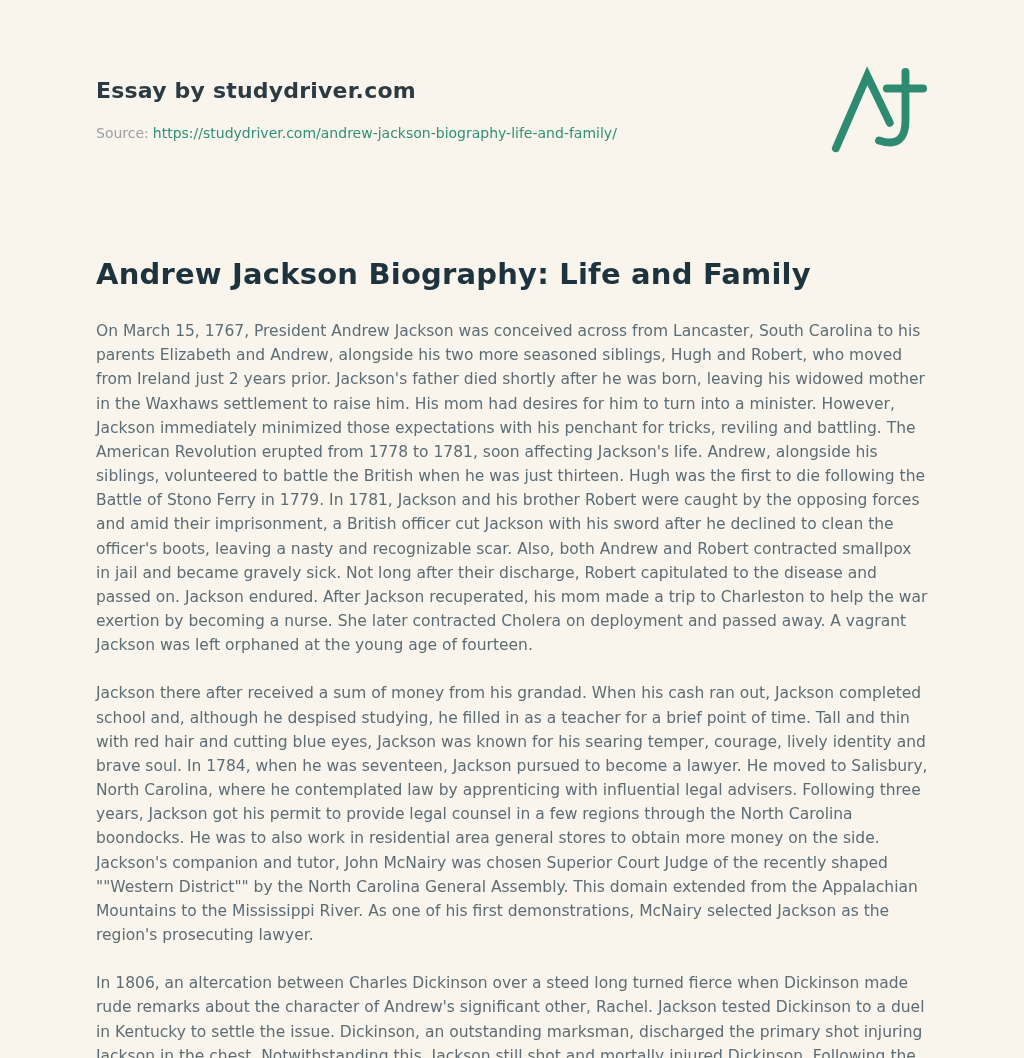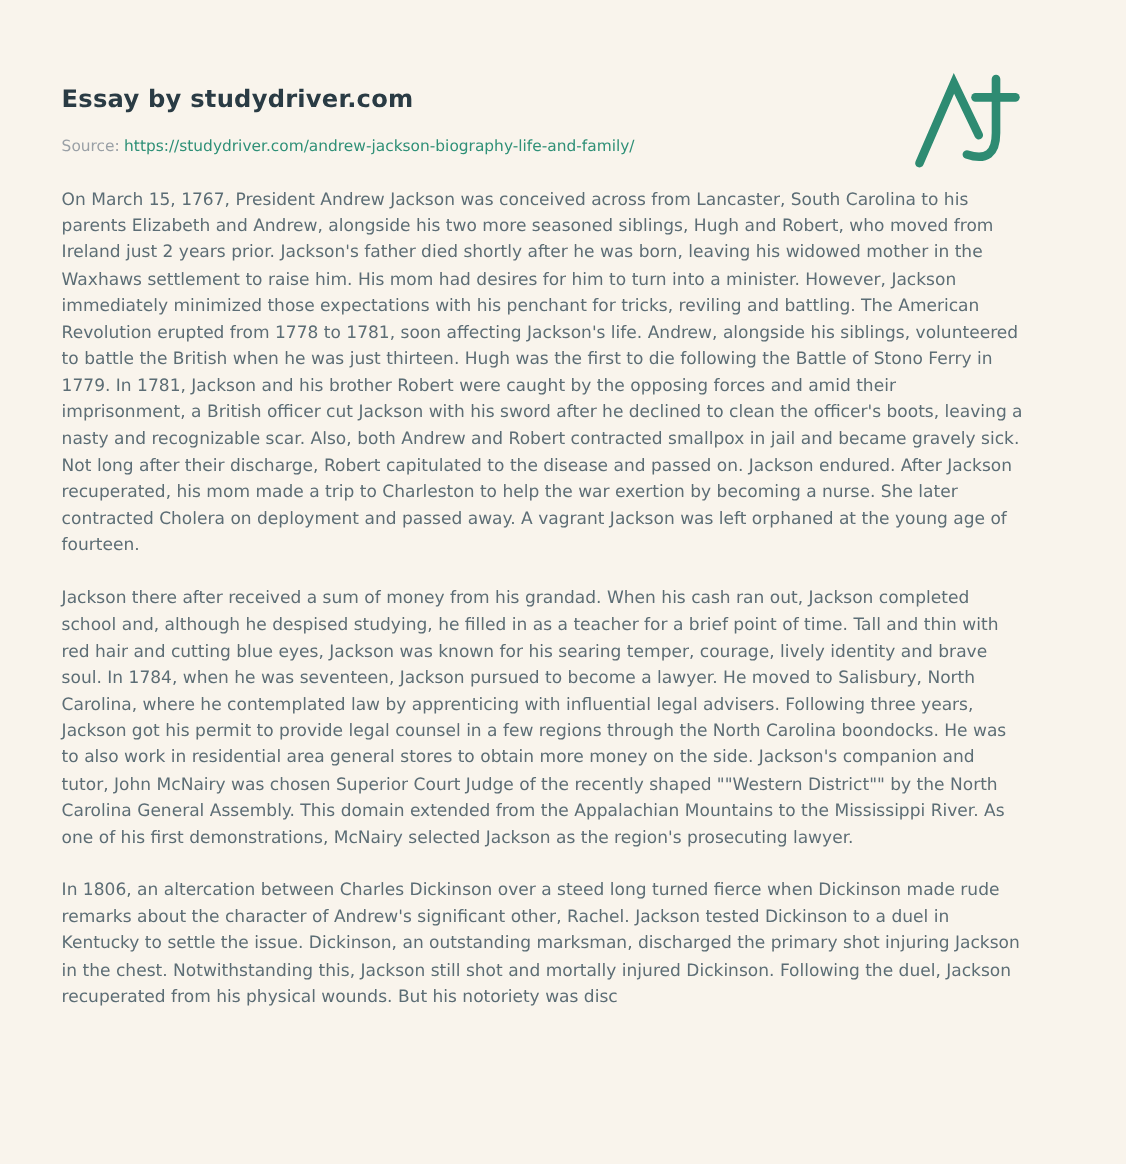--- a/index.html
+++ b/index.html
@@ -5,21 +5,21 @@
   * { margin: 0; padding: 0; box-sizing: border-box; }
   html, body { width: 1024px; height: 1058px; overflow: hidden; }
   body {
     background: #f9f4ec;
     font-family: "DejaVu Sans", sans-serif;
   }
   .page {
     position: relative;
     width: 1024px;
     height: 1058px;
-    padding: 78px 94px 0 56px;
+    padding: 78px 94px 0 96px;
   }
   .byline {
     font-size: 22px;
     font-weight: 600;
     color: #2a3b44;
     letter-spacing: 0.2px;
   }
   .source-line {
     margin-top: 22px;
     font-size: 14px;
@@ -69,20 +69,21 @@
         <g fill="none" stroke-width="8" stroke-linecap="round" stroke="#2e8b72">
           <path d="M6 86 L38 12 L61 60"></path>
           <path d="M77 8 L77 58 Q77 87 50 78"></path>
           <path d="M58 25 L95 25"></path>
         </g>
       </svg>
     </div>
   </header>
 
   <main>
+    <h2 class="title">Andrew Jackson Biography: Life and Family</h2>
 
     <div class="content">
       <p>On March 15, 1767, President Andrew Jackson was conceived across from Lancaster, South Carolina to his parents Elizabeth and Andrew, alongside his two more seasoned siblings, Hugh and Robert, who moved from Ireland just 2 years prior. Jackson's father died shortly after he was born, leaving his widowed mother in the Waxhaws settlement to raise him. His mom had desires for him to turn into a minister. However, Jackson immediately minimized those expectations with his penchant for tricks, reviling and battling. The American Revolution erupted from 1778 to 1781, soon affecting Jackson's life. Andrew, alongside his siblings, volunteered to battle the British when he was just thirteen. Hugh was the first to die following the Battle of Stono Ferry in 1779. In 1781, Jackson and his brother Robert were caught by the opposing forces and amid their imprisonment, a British officer cut Jackson with his sword after he declined to clean the officer's boots, leaving a nasty and recognizable scar. Also, both Andrew and Robert contracted smallpox in jail and became gravely sick. Not long after their discharge, Robert capitulated to the disease and passed on. Jackson endured. After Jackson recuperated, his mom made a trip to Charleston to help the war exertion by becoming a nurse. She later contracted Cholera on deployment and passed away. A vagrant Jackson was left orphaned at the young age of fourteen.</p>
       <p>Jackson there after received a sum of money from his grandad. When his cash ran out, Jackson completed school and, although he despised studying, he filled in as a teacher for a brief point of time. Tall and thin with red hair and cutting blue eyes, Jackson was known for his searing temper, courage, lively identity and brave soul. In 1784, when he was seventeen, Jackson pursued to become a lawyer. He moved to Salisbury, North Carolina, where he contemplated law by apprenticing with influential legal advisers. Following three years, Jackson got his permit to provide legal counsel in a few regions through the North Carolina boondocks. He was to also work in residential area general stores to obtain more money on the side. Jackson's companion and tutor, John McNairy was chosen Superior Court Judge of the recently shaped ""Western District"" by the North Carolina General Assembly. This domain extended from the Appalachian Mountains to the Mississippi River. As one of his first demonstrations, McNairy selected Jackson as the region's prosecuting lawyer.</p>
       <p>In 1806, an altercation between Charles Dickinson over a steed long turned fierce when Dickinson made rude remarks about the character of Andrew's significant other, Rachel. Jackson tested Dickinson to a duel in Kentucky to settle the issue. Dickinson, an outstanding marksman, discharged the primary shot injuring Jackson in the chest. Notwithstanding this, Jackson still shot and mortally injured Dickinson. Following the duel, Jackson recuperated from his physical wounds. But his notoriety was disc</p>
     </div>
   </main>
 
 </div>
 

